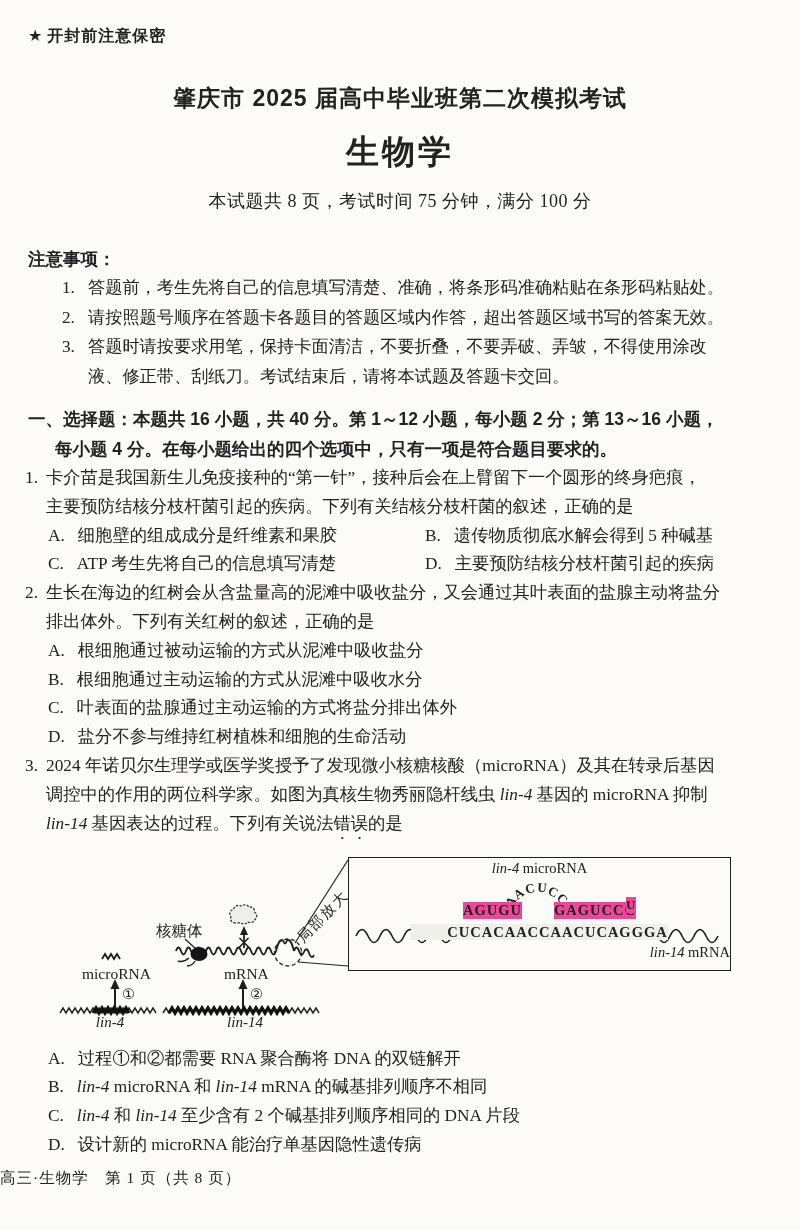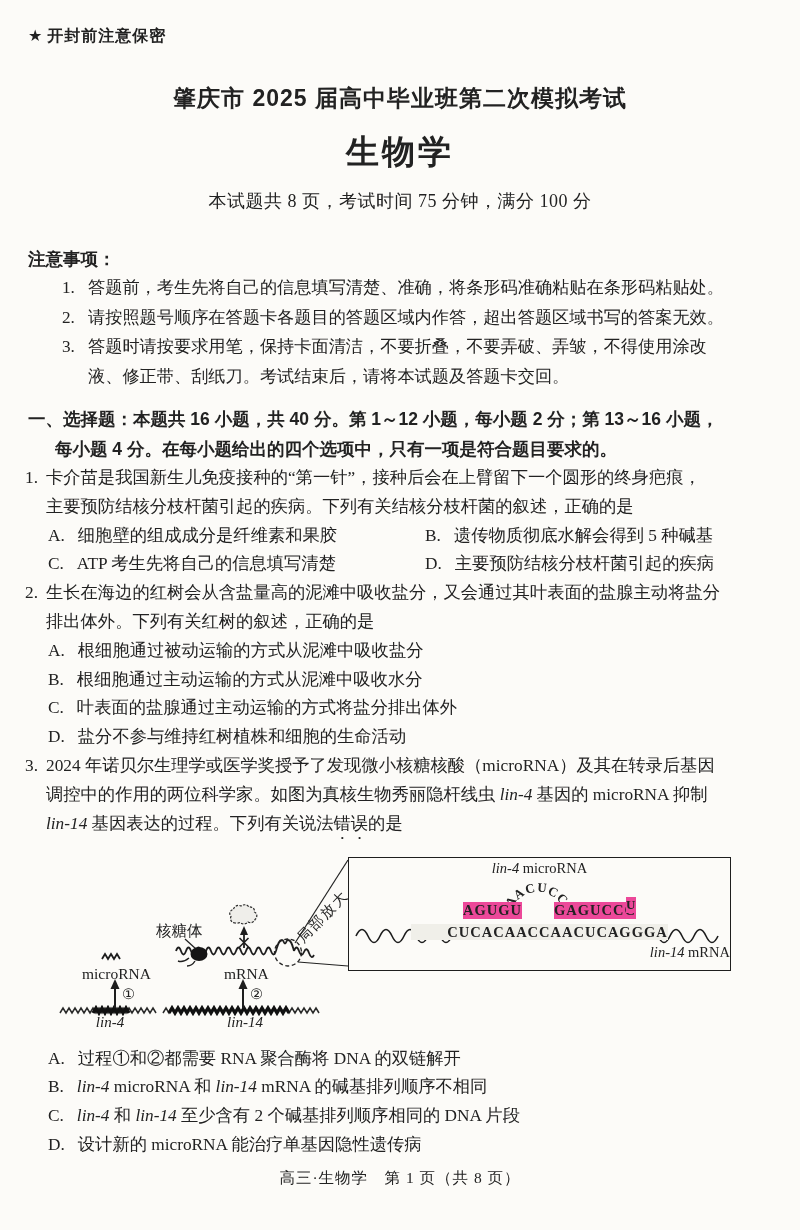--- a/index.html
+++ b/index.html
@@ -77,21 +77,21 @@
   }
   .loop-l:nth-child(1){left:157px;top:54px;transform:translate(-50%,-50%) rotate(-78deg);}
   .loop-l:nth-child(2){left:162px;top:44px;transform:translate(-50%,-50%) rotate(-57deg);}
   .loop-l:nth-child(3){left:170px;top:36px;transform:translate(-50%,-50%) rotate(-36deg);}
   .loop-l:nth-child(4){left:181px;top:31px;transform:translate(-50%,-50%) rotate(-15deg);}
   .loop-l:nth-child(5){left:193px;top:30px;transform:translate(-50%,-50%) rotate(5deg);}
   .loop-l:nth-child(6){left:204px;top:34px;transform:translate(-50%,-50%) rotate(27deg);}
   .loop-l:nth-child(7){left:213px;top:41px;transform:translate(-50%,-50%) rotate(48deg);}
   .loop-l:nth-child(8){left:219px;top:50px;transform:translate(-50%,-50%) rotate(68deg);}
   .inset-blabel{position:absolute;left:0;right:0;top:86px;text-align:right;font-size:14.5px;}
-  .footer{margin-top:8px;text-align:center;font-size:15.5px;letter-spacing:1px;}
+  .footer{margin-top:8px;font-size:15.5px;letter-spacing:1px;}
 </style>
 </head>
 <body>
 
 <div class="page">
 
   <div class="security">
     <span class="star">★</span><span>开封前注意保密</span>
   </div>
 

